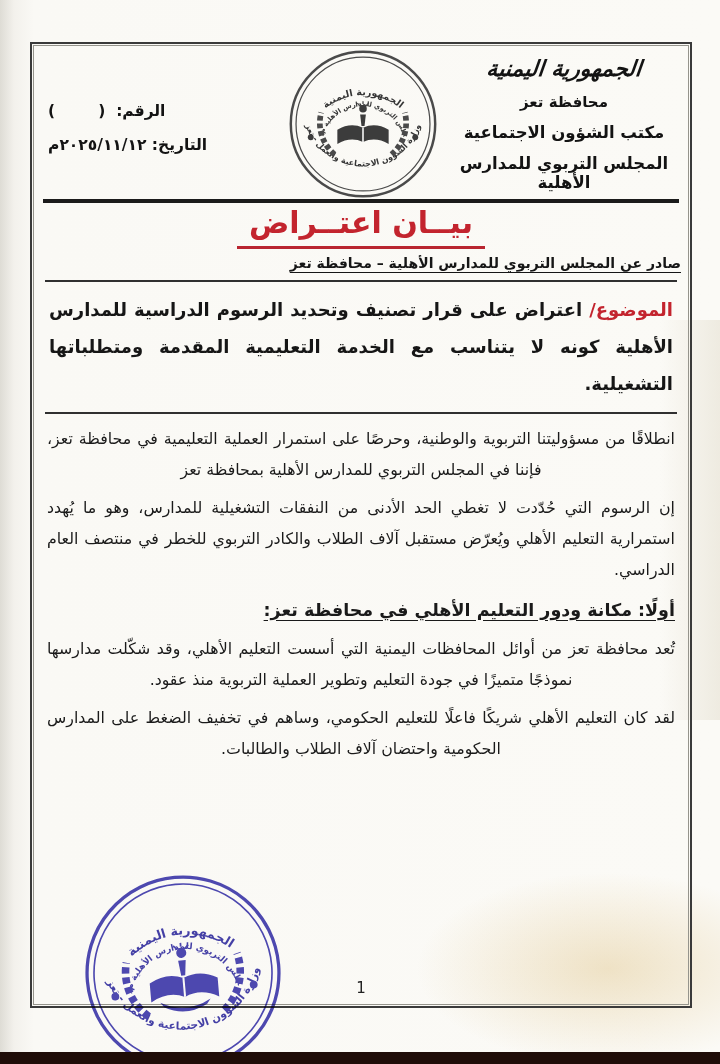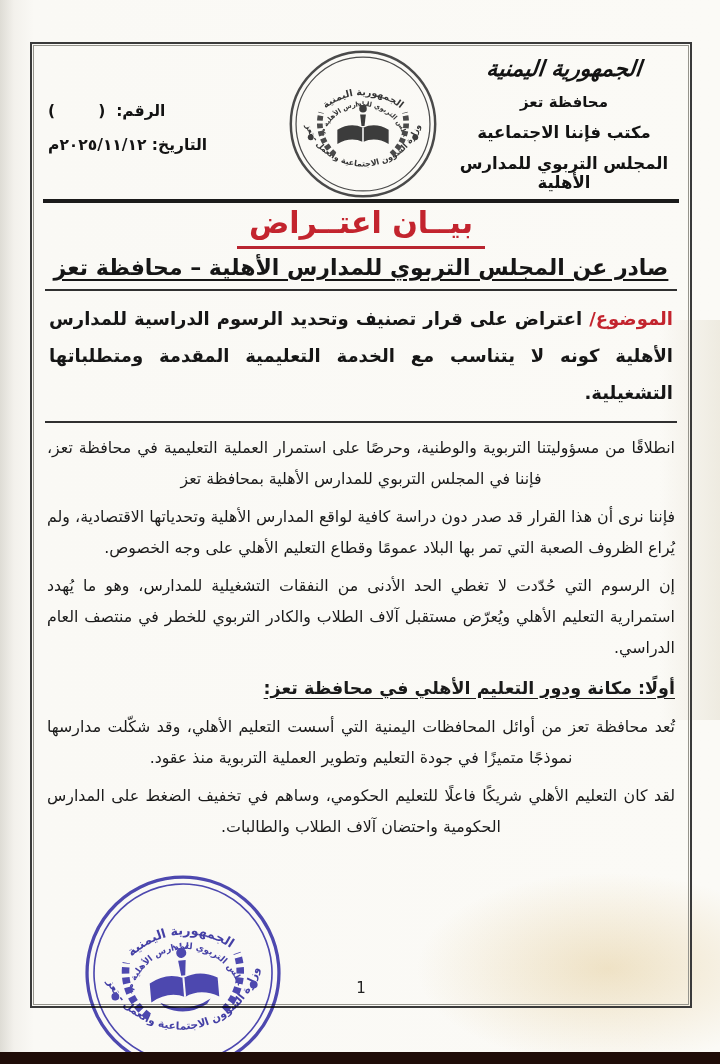--- a/index.html
+++ b/index.html
@@ -43,42 +43,42 @@
   .t-mid{font-size:7px;}
   .t-bot{font-size:8.5px;}
 
   
   .content{position:absolute;top:155px;left:9px;right:9px;direction:rtl;}
   .rule-thick{height:3.5px;background:#1b1b1b;margin:0 2px 3px;}
   .rule-thin{height:2px;background:#303030;margin:9px 4px;}
   .title-wrap{text-align:center;margin-top:3px;}
   .doc-title{display:inline-block;color:#c3242e;font-size:30px;font-weight:bold;letter-spacing:1px;
     border-bottom:3px solid #b92530;padding:0 12px 6px;line-height:1.15;}
-  .subtitle{text-align:center;font-size:22px;font-weight:bold;text-decoration:underline;
+  .subtitle{font-size:14px;font-weight:bold;text-decoration:underline;
     text-underline-offset:4px;margin-top:6px;}
   .subject{font-size:18px;font-weight:bold;line-height:2.05;text-align:justify;padding:1px 8px 0;}
   .subject-label{color:#c3242e;}
   .bodytext{padding:0 6px;font-size:15.8px;line-height:31px;color:#1a1a1a;}
   .bodytext p{margin:7px 0;text-align:justify;}
   .bodytext p.center-last{text-align-last:center;}
   .sec-heading{font-size:17.5px;font-weight:bold;text-decoration:underline;text-underline-offset:4px;margin:10px 0 5px;}
   .page-num{position:absolute;bottom:9px;left:0;right:0;text-align:center;font-size:15px;color:#222;}
 </style>
 </head>
 <body>
 
 <div class="stain stain-r"></div>
 <div class="stain stain-br"></div>
 
 <div class="sheet">
 
   <div class="hdr-right">
     <div class="calligraphy">الجمهورية اليمنية</div>
     <div class="hdr-line small">محافظة تعز</div>
-    <div class="hdr-line big">مكتب فإننا الاجتماعية</div>
+    <div class="hdr-line big">مكتب الشؤون الاجتماعية</div>
     <div class="hdr-line big">المجلس التربوي للمدارس الأهلية</div>
   </div>
 
   <div class="hdr-left">
     <div class="fld">الرقم:  (        )</div>
     <div class="fld">التاريخ: ٢٠٢٥/١١/١٢م</div>
   </div>
 
   <svg class="stamp-top" viewBox="-80 -80 160 160">
     <circle class="ring ink" r="76" stroke-width="2.6"></circle>
@@ -111,21 +111,20 @@
     <div class="subtitle">صادر عن المجلس التربوي للمدارس الأهلية – محافظة تعز</div>
 
     <div class="rule-thin"></div>
 
     <div class="subject"><span class="subject-label">الموضوع/</span><span> اعتراض على قرار تصنيف وتحديد الرسوم الدراسية للمدارس الأهلية كونه لا يتناسب مع الخدمة التعليمية المقدمة ومتطلباتها التشغيلية.</span></div>
 
     <div class="rule-thin"></div>
 
     <div class="bodytext">
       <p class="center-last">انطلاقًا من مسؤوليتنا التربوية والوطنية، وحرصًا على استمرار العملية التعليمية في محافظة تعز، فإننا في المجلس التربوي للمدارس الأهلية بمحافظة تعز</p>
-      <p>فإننا نرى أن هذا القرار قد صدر دون دراسة كافية لواقع المدارس الأهلية وتحدياتها الاقتصادية، ولم يُراع الظروف الصعبة التي تمر بها البلاد عمومًا وقطاع التعليم الأهلي على وجه الخصوص.</p>
       <p>إن الرسوم التي حُدّدت لا تغطي الحد الأدنى من النفقات التشغيلية للمدارس، وهو ما يُهدد استمرارية التعليم الأهلي ويُعرّض مستقبل آلاف الطلاب والكادر التربوي للخطر في منتصف العام الدراسي.</p>
       <div class="sec-heading">أولًا: مكانة ودور التعليم الأهلي في محافظة تعز:</div>
       <p class="center-last">تُعد محافظة تعز من أوائل المحافظات اليمنية التي أسست التعليم الأهلي، وقد شكّلت مدارسها نموذجًا متميزًا في جودة التعليم وتطوير العملية التربوية منذ عقود.</p>
       <p class="center-last">لقد كان التعليم الأهلي شريكًا فاعلًا للتعليم الحكومي، وساهم في تخفيف الضغط على المدارس الحكومية واحتضان آلاف الطلاب والطالبات.</p>
     </div>
   </div>
 
   <svg class="stamp-blue" viewBox="-80 -80 160 160">
     <circle class="ring ink" r="76" stroke-width="2.6"></circle>
     <circle class="ring ink" r="70.5" stroke-width="1.3"></circle>

